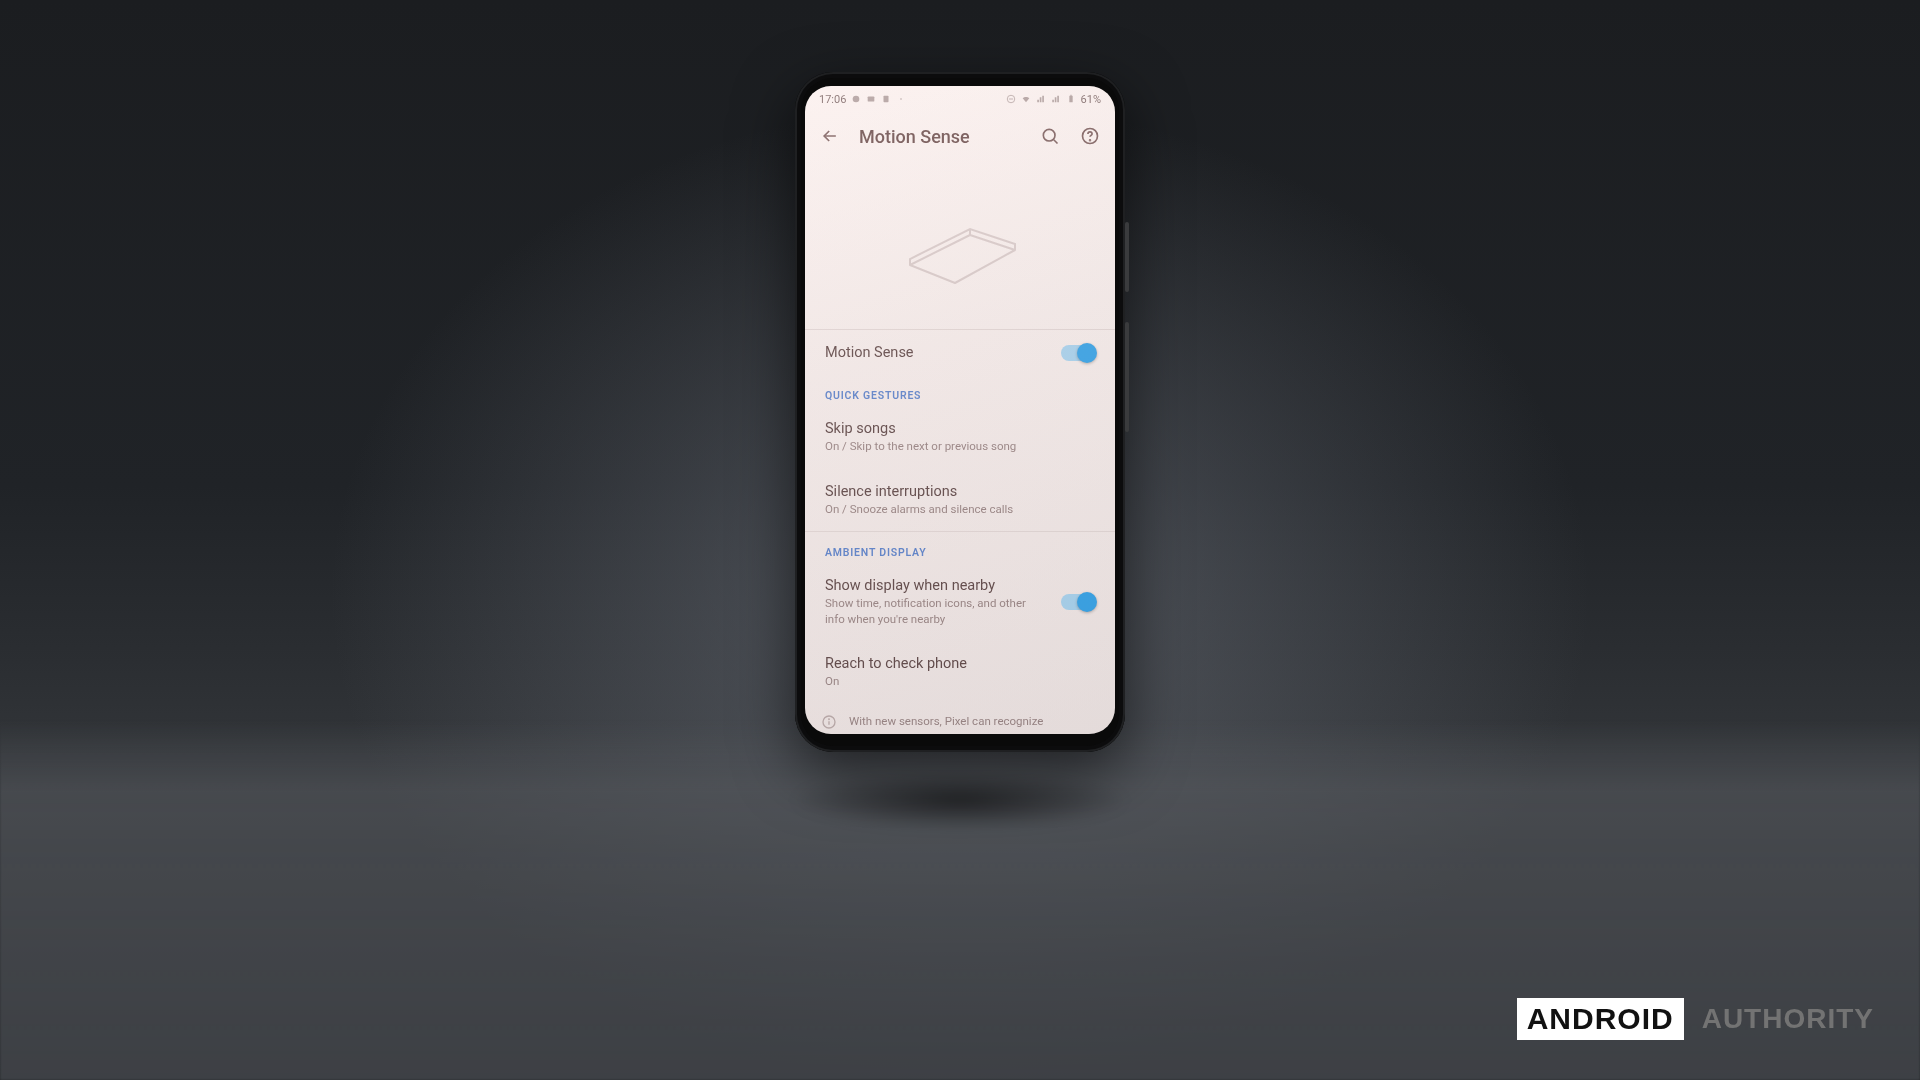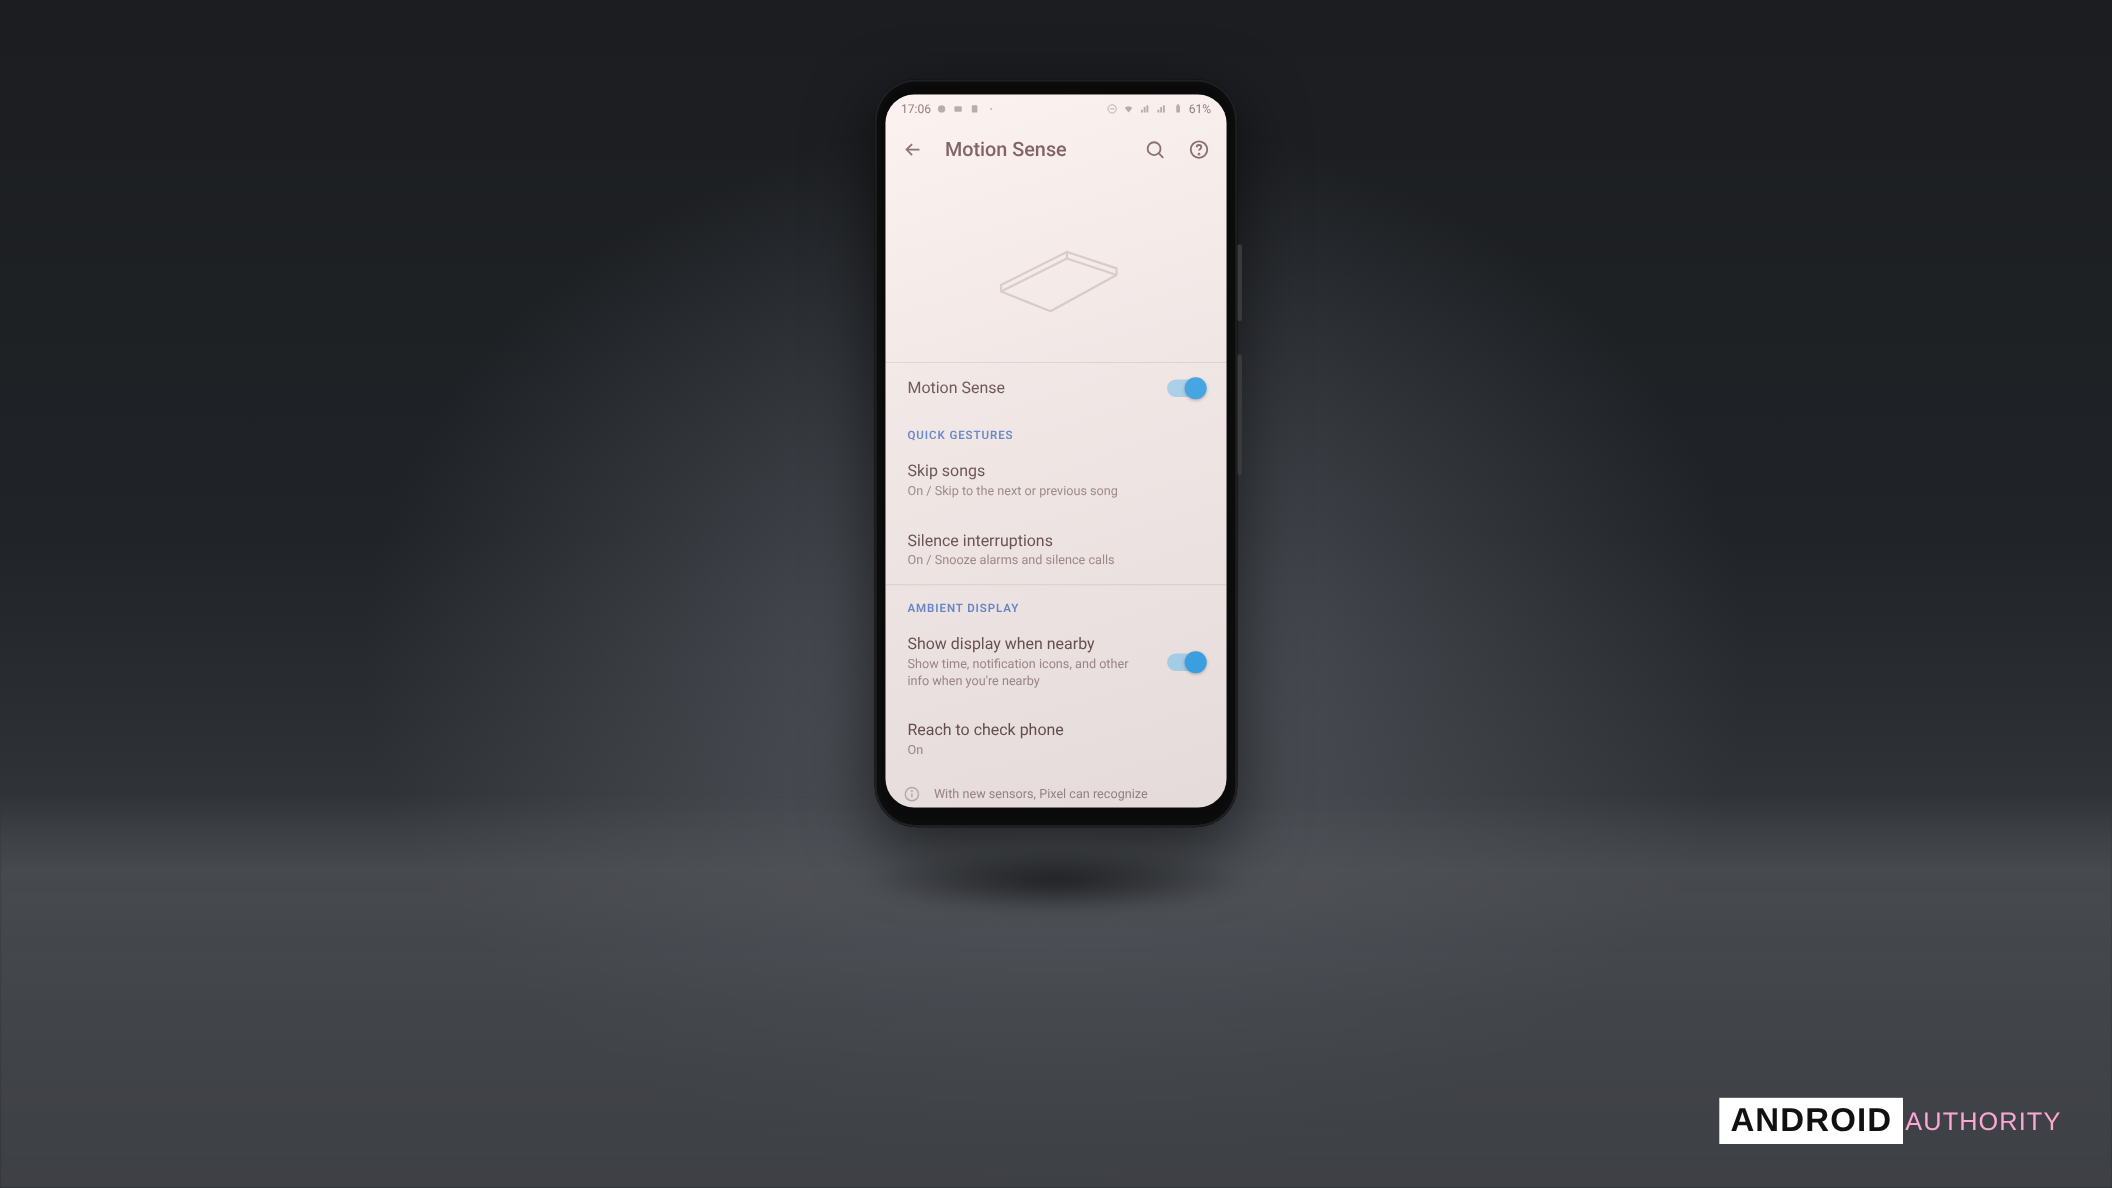--- a/index.html
+++ b/index.html
@@ -119,30 +119,30 @@
   }
   .info-row {
     display:flex; gap:12px; padding: 10px 16px 0 16px;
     font-size:11.5px; color:#8d7a7a;
   }
   .info-row .info-icon { width:16px;height:16px; opacity:0.6; flex-shrink:0; }
   
   .watermark {
     position:absolute;
     right: 46px; bottom: 40px;
-    display:flex; align-items:center; gap:2px;
+    display:flex; align-items:center; gap:18px;
     font-family: "Arial Black", Impact, sans-serif;
     letter-spacing: 1px;
   }
   .watermark .boxed {
     background:#ffffff; color:#111; padding:4px 10px;
     font-size: 30px; font-weight:900;
   }
   .watermark .plain {
-    color:#f9a8d4; font-size:23px; font-weight:400;
+    color:#737373; font-size:28px; font-weight:700;
   }
 </style>
 </head>
 <body>
 
 <div class="backdrop"></div>
 <div class="table-surface"></div>
 <div class="phone-shadow"></div>
 
 <div class="phone">

